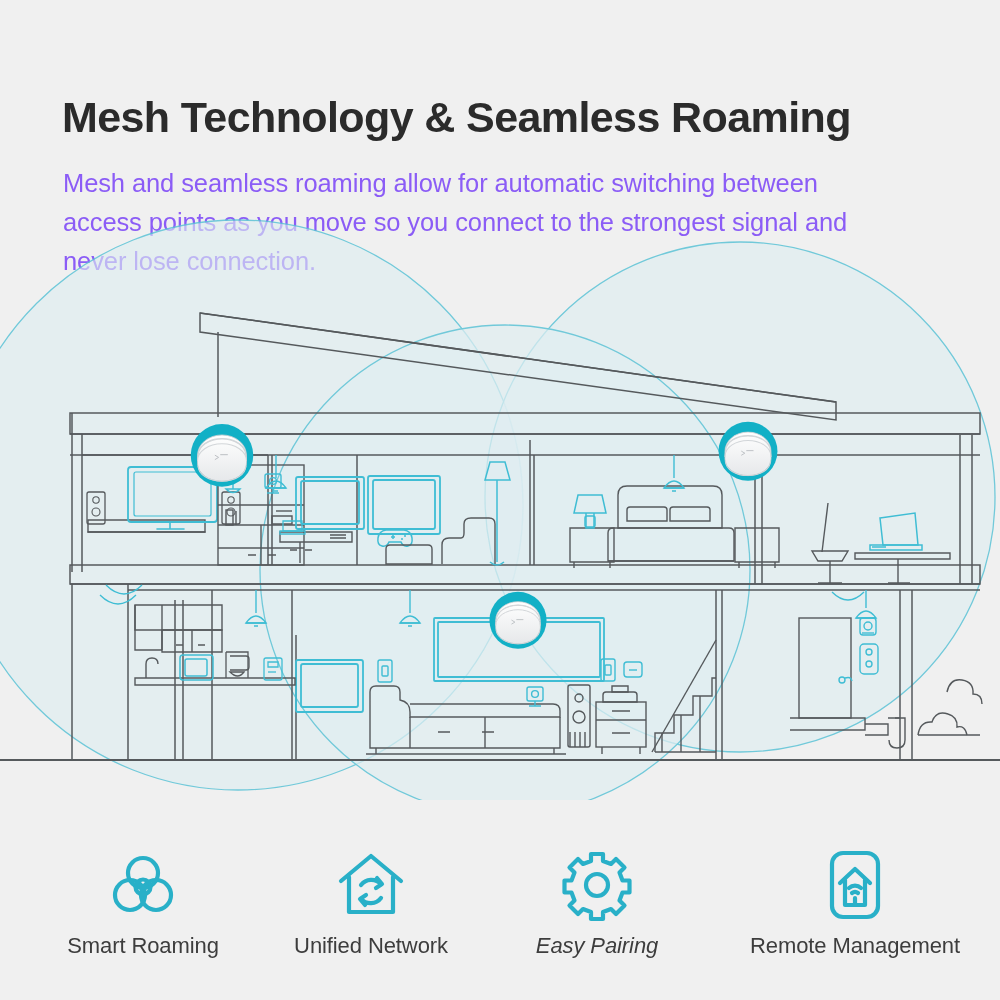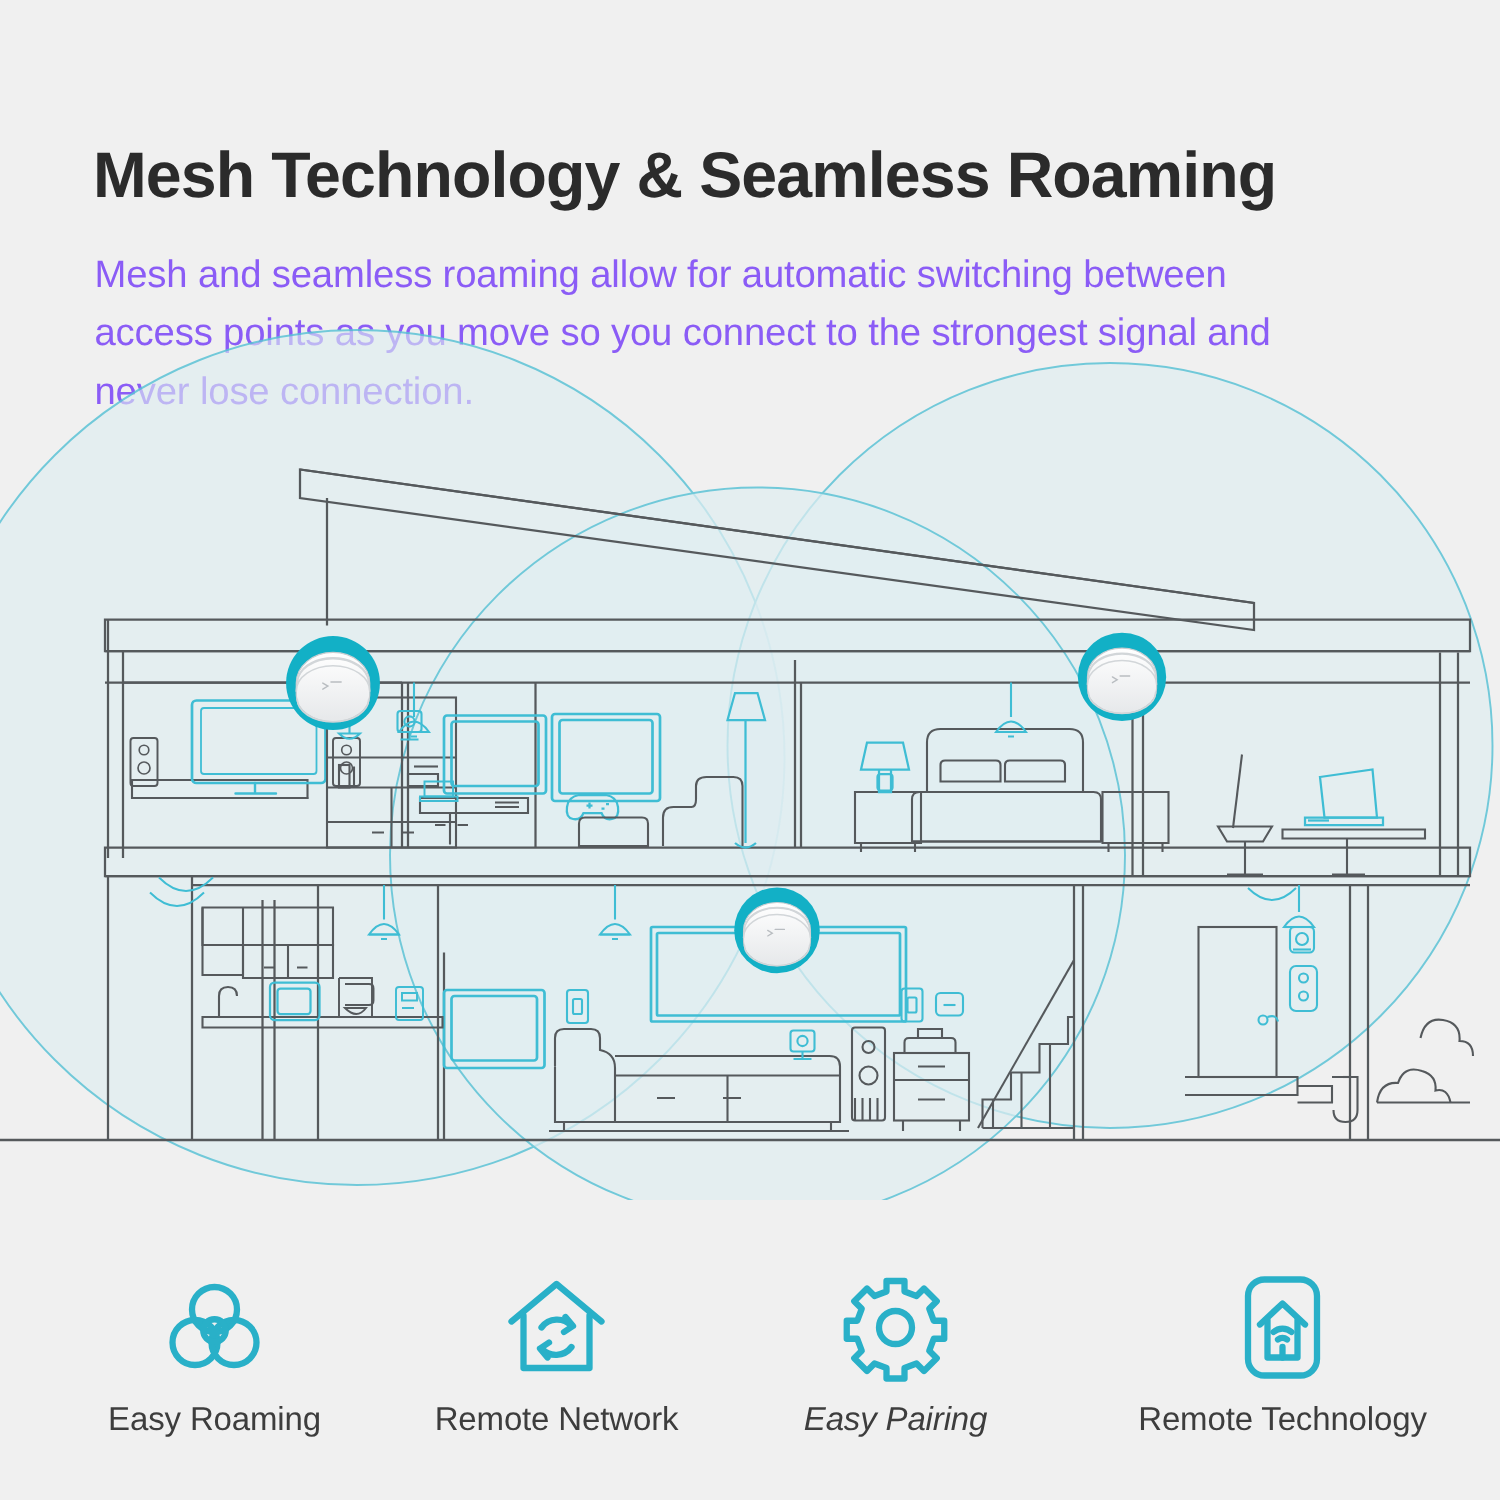--- a/index.html
+++ b/index.html
@@ -481,35 +481,35 @@
 
     <div class="feature" id="f0">
       <div class="ico">
         <svg width="74" height="74" viewBox="0 0 74 74" fill="none" stroke="#29b0c8" stroke-width="4.2">
           <circle cx="37" cy="25" r="15"></circle>
           <circle cx="24" cy="47" r="15"></circle>
           <circle cx="50" cy="47" r="15"></circle>
           <circle cx="37" cy="39" r="7.5"></circle>
         </svg>
       </div>
-      <div class="lbl">Easy Roaming</div>
+      <div class="lbl">Smart Roaming</div>
     </div>
 
     <div class="feature" id="f1">
       <div class="ico">
         <svg width="74" height="74" viewBox="0 0 74 74" fill="none" stroke="#29b0c8" stroke-width="4.2" stroke-linejoin="round" stroke-linecap="round">
           <path d="M7 33 L37 8 L67 33"></path>
           <path d="M15 29 L15 64 L59 64 L59 29"></path>
           <path d="M27 37 a13 13 0 0 1 20 -1"></path>
           <path d="M47 50 a13 13 0 0 1 -20 1"></path>
           <path d="M43 30 L48 36 L42 40"></path>
           <path d="M31 57 L26 51 L32 47"></path>
         </svg>
       </div>
-      <div class="lbl">Remote Network</div>
+      <div class="lbl">Unified Network</div>
     </div>
 
     <div class="feature" id="f2">
       <div class="ico">
         <svg width="74" height="74" viewBox="0 0 74 74" fill="none" stroke="#29b0c8" stroke-width="4.2" stroke-linejoin="round">
           <path d="M31 6 h12 v7 l8 3 l5 -5 l8.5 8.5 l-5 5 l3 8 h7 v12 h-7 l-3 8 l5 5 l-8.5 8.5 l-5 -5 l-8 3 v7 h-12 v-7 l-8 -3 l-5 5 l-8.5 -8.5 l5 -5 l-3 -8 h-7 v-12 h7 l3 -8 l-5 -5 l8.5 -8.5 l5 5 l8 -3 z"></path>
           <circle cx="37" cy="37" r="11"></circle>
         </svg>
       </div>
       <div class="lbl">Easy Pairing</div>
@@ -519,17 +519,17 @@
       <div class="ico">
         <svg width="74" height="74" viewBox="0 0 74 74" fill="none" stroke="#29b0c8" stroke-width="4.2" stroke-linejoin="round" stroke-linecap="round">
           <rect x="14" y="5" width="46" height="64" rx="11"></rect>
           <path d="M22 35 L37 21 L52 35"></path>
           <path d="M27 32 L27 57 L47 57 L47 32"></path>
           <path d="M31 40 a9 9 0 0 1 12 0"></path>
           <path d="M34 45 a5 5 0 0 1 6 0"></path>
           <path d="M37 50 L37 57"></path>
         </svg>
       </div>
-      <div class="lbl">Remote Technology</div>
+      <div class="lbl">Remote Management</div>
     </div>
 
   </div>
 </div>
 
 </body></html>

